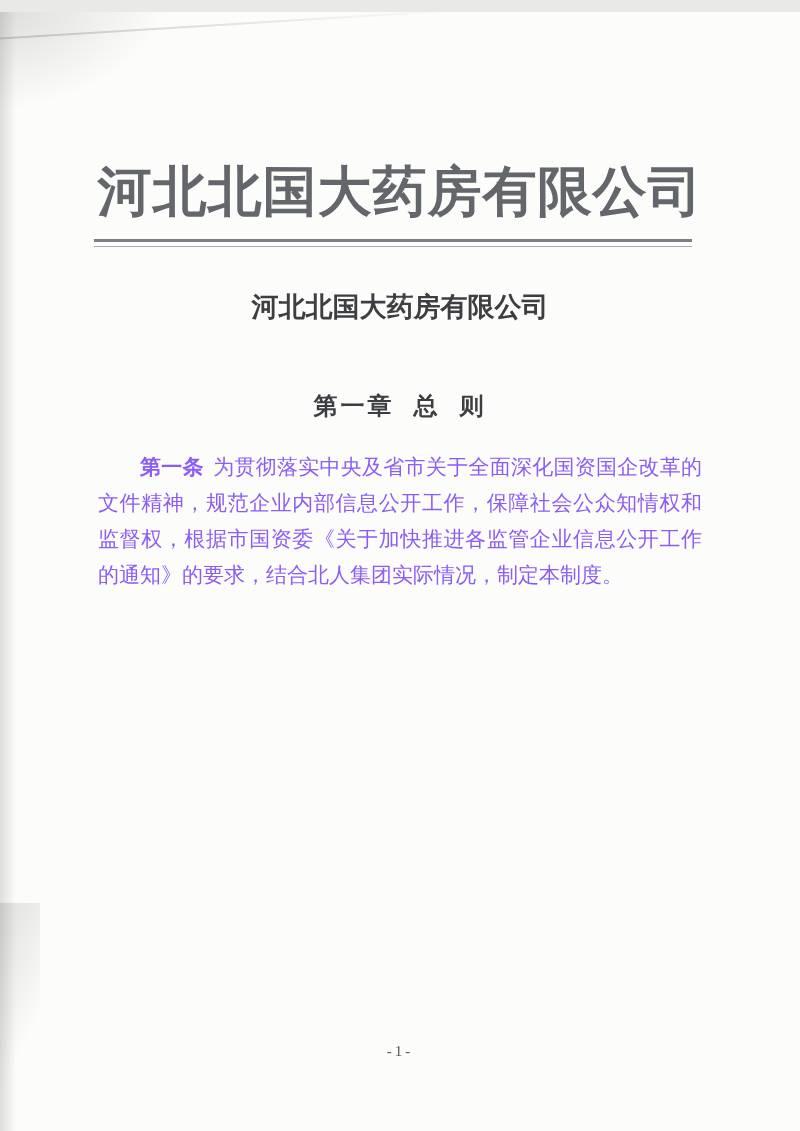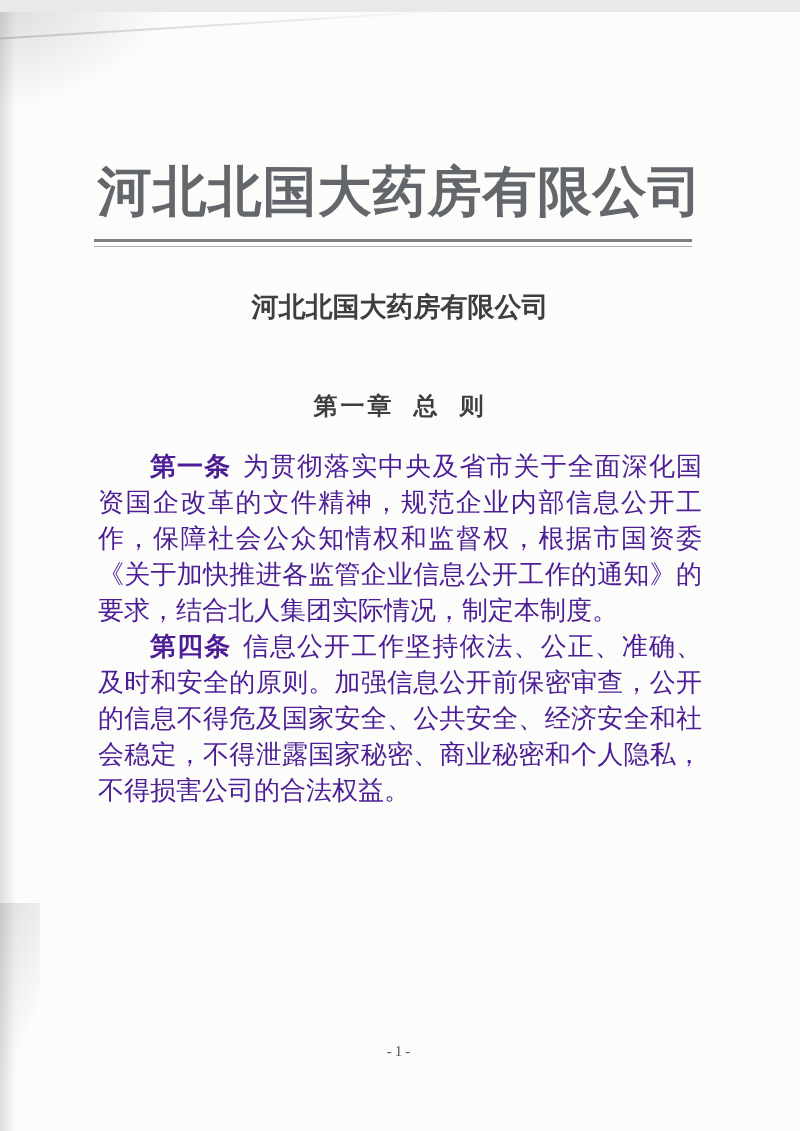--- a/index.html
+++ b/index.html
@@ -91,24 +91,24 @@
     word-spacing: 10px;
     letter-spacing: 3px;
     color: #3c3e41;
   }
   
   .body-text {
     position: absolute;
     top: 437px;
     left: 98px;
     width: 604px;
-    font-size: 26px;
+    font-size: 21px;
     line-height: 36px;
     text-align: justify;
-    color: #4c1d95;
+    color: #8b5cf6;
   }
   .body-text p {
     margin: 0;
     text-indent: 2em;
   }
   .para-label {
     font-weight: bold;
     margin-right: 0.45em;
   }
   .page-number {
@@ -138,20 +138,17 @@
   <div class="doc-title">
     <div>河北北国大药房有限公司</div>
   </div>
 
   <div class="chapter-heading">第一章 总 则</div>
 
   <div class="body-text">
     <p>
       <span class="para-label">第一条</span><span>为贯彻落实中央及省市关于全面深化国资国企改革的文件精神，规范企业内部信息公开工作，保障社会公众知情权和监督权，根据市国资委《关于加快推进各监管企业信息公开工作的通知》的要求，结合北人集团实际情况，制定本制度。</span>
     </p>
-    <p>
-      <span class="para-label">第四条</span><span>信息公开工作坚持依法、公正、准确、及时和安全的原则。加强信息公开前保密审查，公开的信息不得危及国家安全、公共安全、经济安全和社会稳定，不得泄露国家秘密、商业秘密和个人隐私，不得损害公司的合法权益。</span>
-    </p>
   </div>
 
   <div class="page-number">-1-</div>
 
 </div>
 
 </body></html>

